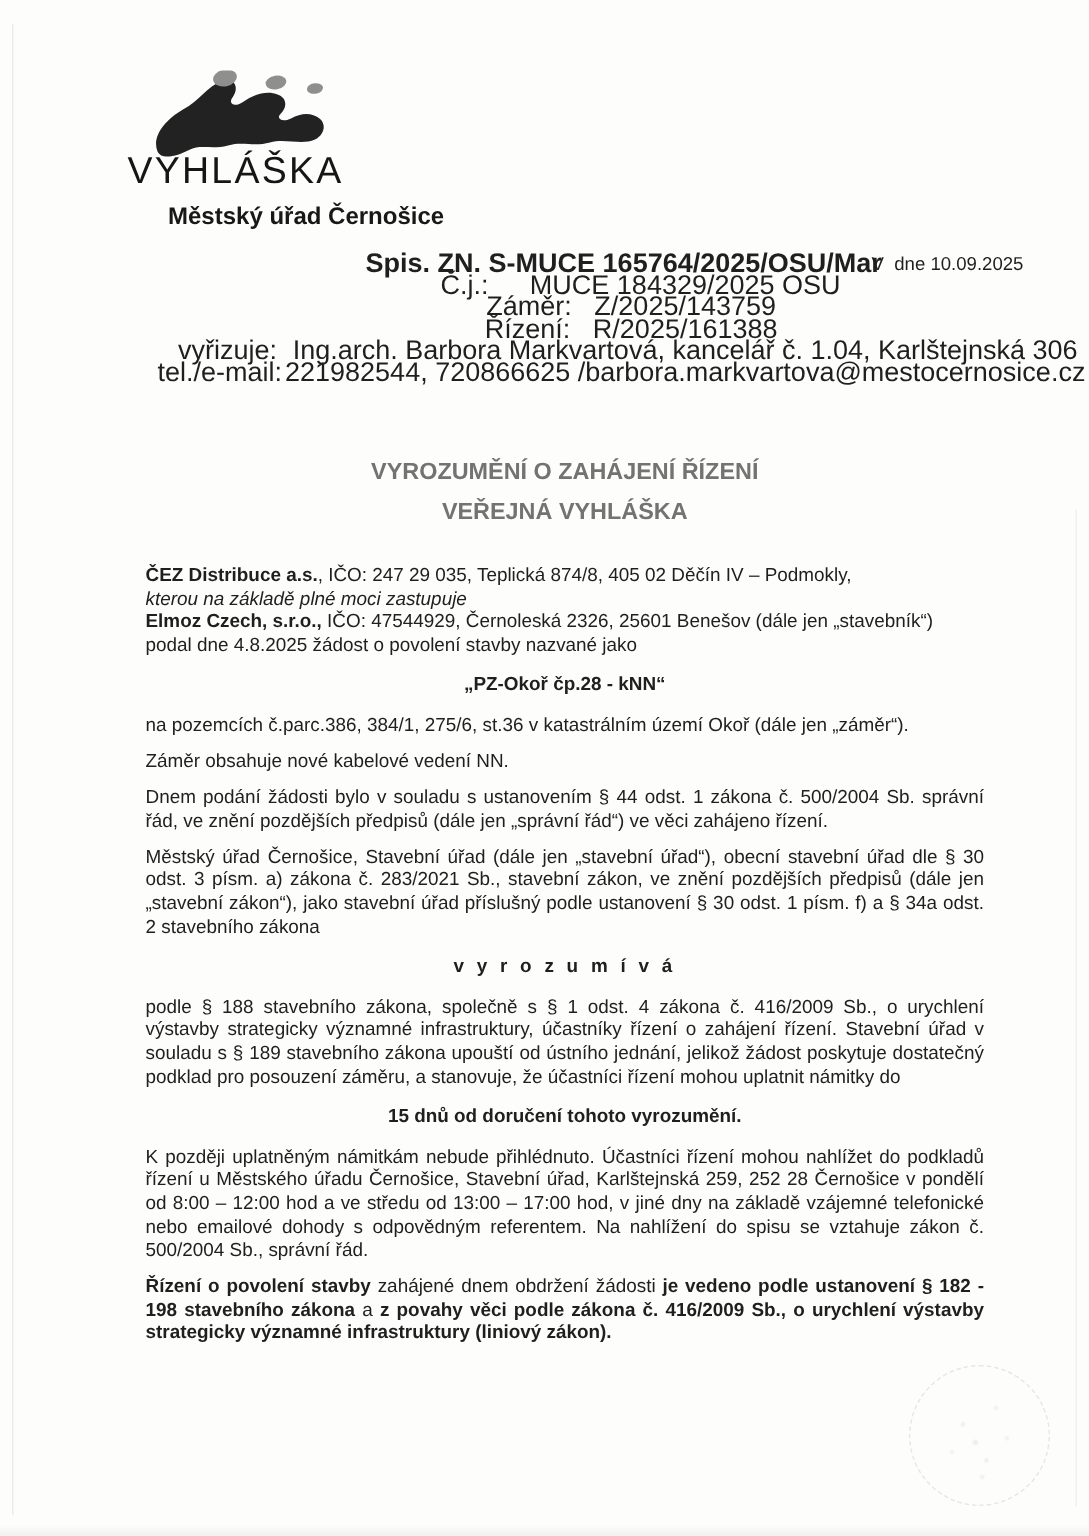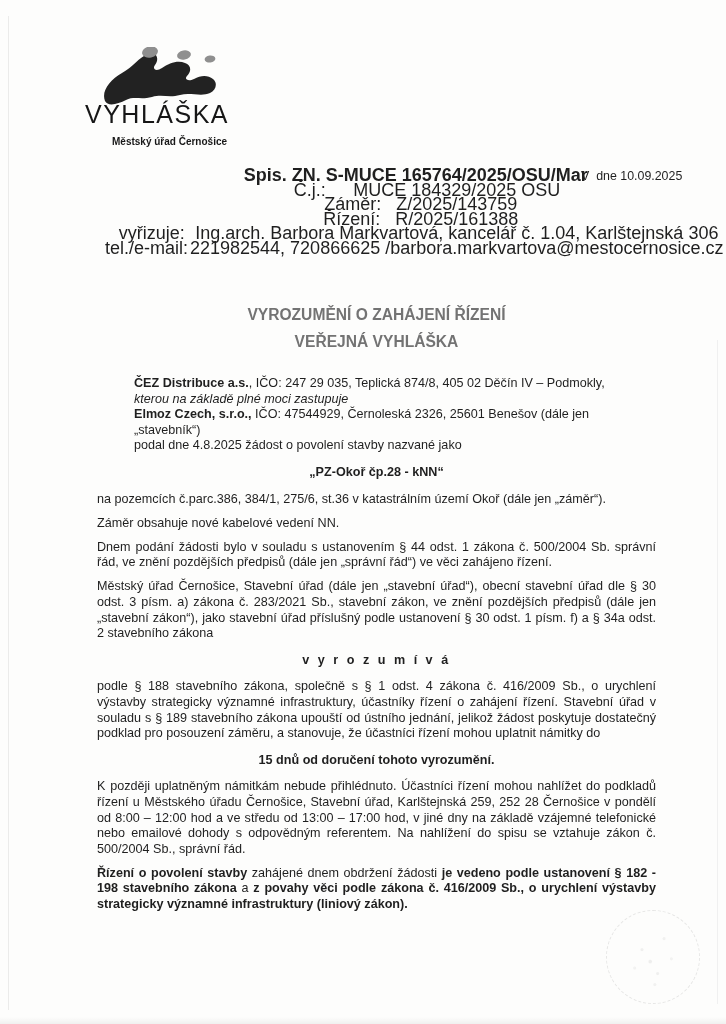--- a/index.html
+++ b/index.html
@@ -28,36 +28,36 @@
       radial-gradient(circle at 70% 52%, rgba(120,120,120,0.08) 0 1px, transparent 2px),
       radial-gradient(circle at 30% 62%, rgba(120,120,120,0.08) 0 1px, transparent 2px),
       radial-gradient(circle at 52% 80%, rgba(120,120,120,0.09) 0 1px, transparent 2px);
   }
   
   .logo-svg{position:absolute;left:100px;top:47px;}
   .logo-word{
     position:absolute;left:85px;top:100px;
     font-size:25px;font-weight:500;letter-spacing:1.5px;color:#161616;
   }
-  .office-name{position:absolute;left:112px;top:136px;font-size:10px;font-weight:bold;color:#181818;}
+  .office-name{position:absolute;left:112px;top:136px;font-size:16px;font-weight:bold;color:#181818;}
   
   .meta{position:absolute;left:103px;top:168px;font-size:18px;line-height:14.6px;text-align:center;}
   .meta-row{white-space:nowrap;}
   .meta-label{display:inline-block;width:87px;}
   .meta-value{display:inline-block;}
   .b{font-weight:bold;}
   .i{font-style:italic;}
   .date-line{position:absolute;left:581px;top:169px;font-size:12.4px;white-space:pre;}
   
   .content{position:absolute;left:97px;top:301px;width:559px;font-size:12.6px;line-height:15.6px;}
   .doc-title{text-align:center;font-weight:bold;font-size:15.6px;line-height:27px;margin:0 0 21px 0;color:#737373;}
   .para{margin:0 0 8.5px 0;}
   .para.align-justify{text-align:justify;}
   .para.align-center{text-align:center;margin-top:11px;margin-bottom:11px;}
-  .para.align-left{text-align:left;margin-left:37px;}
+  .para.align-left{text-align:left;}
   .para.ls{letter-spacing:2.5px;text-align:center;}
 </style>
 </head>
 <body>
 
 <div class="sheet">
 
   <div class="edge-line-left"></div>
   <div class="edge-line-right"></div>
   <div class="edge-shadow-bottom"></div>

